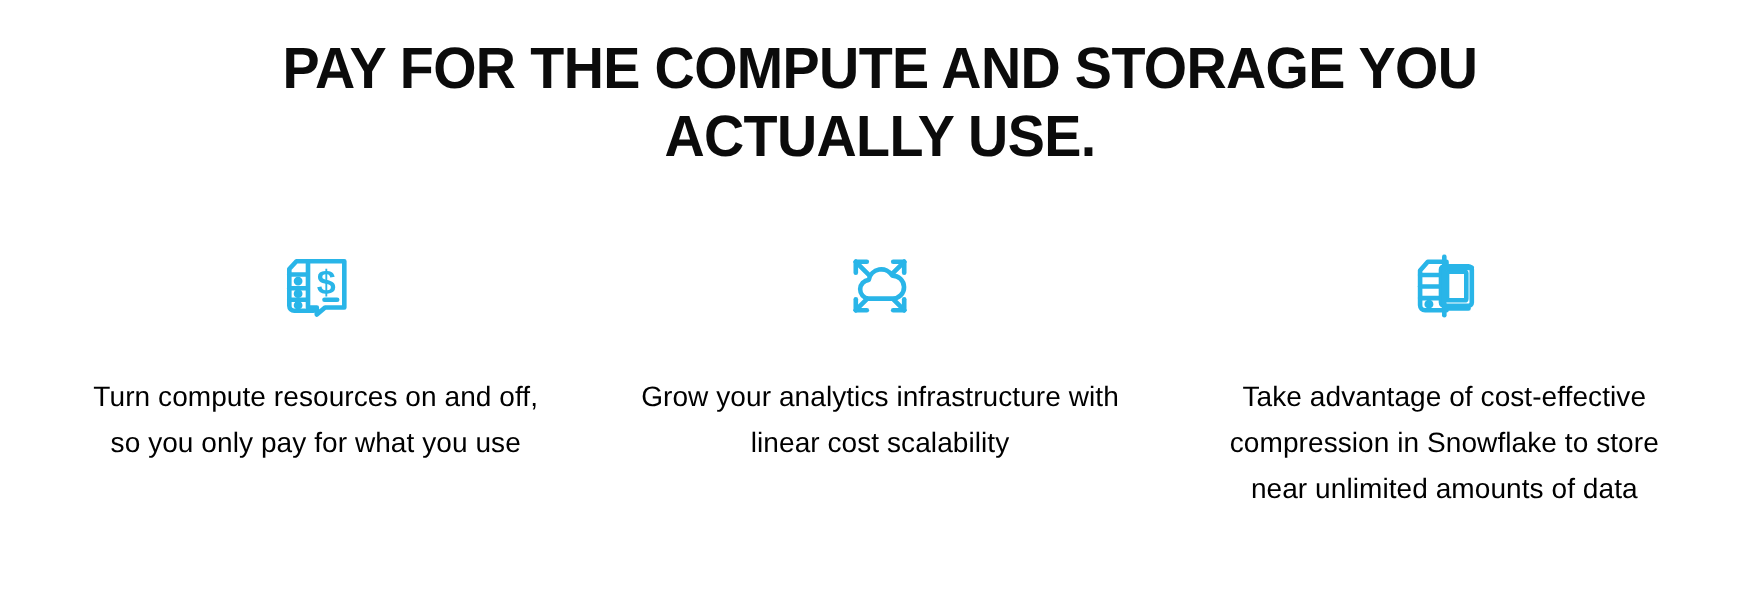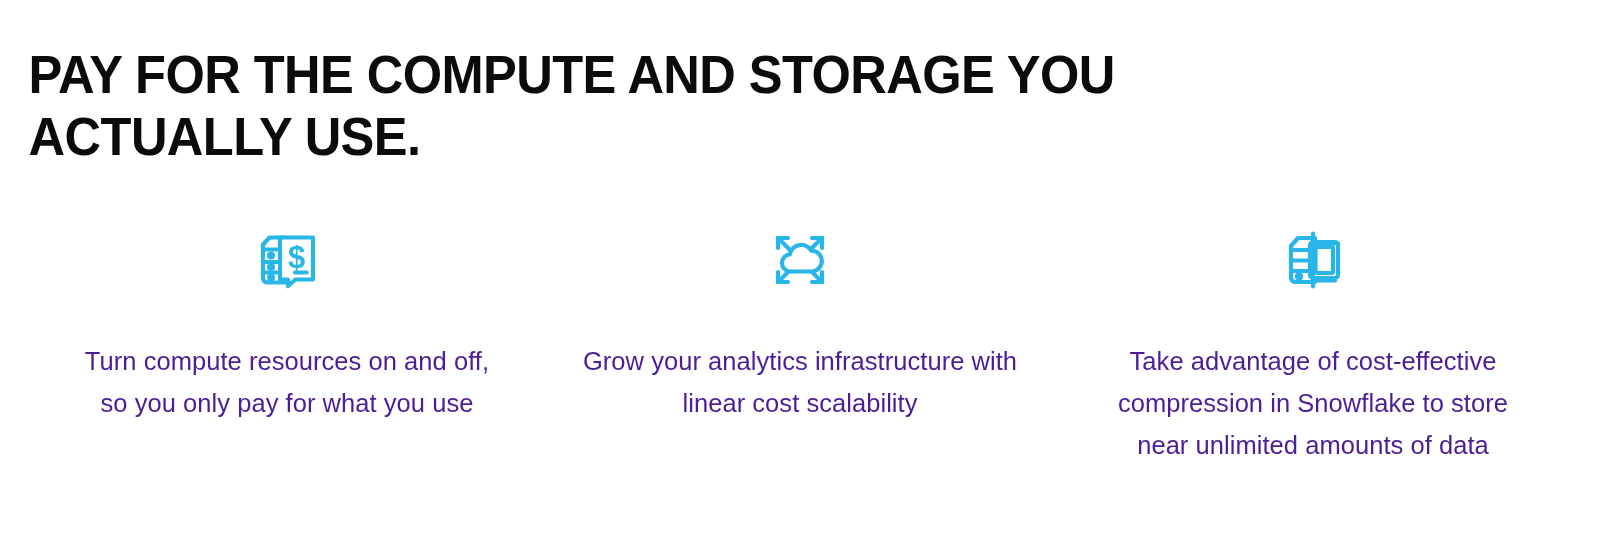--- a/index.html
+++ b/index.html
@@ -20,23 +20,23 @@
     width: 1600px;
     height: 558px;
     background: #ffffff;
     box-sizing: border-box;
   }
 
   
   .heading-wrap {
     position: absolute;
     left: 0;
-    top: 44px;
+    top: 32px;
     width: 1600px;
-    text-align: left;
+    text-align: center;
   }
   .heading {
     display: inline-block;
     max-width: 1270px;
     margin: 0;
     font-family: "Liberation Sans", sans-serif;
     font-weight: 700;
     font-size: 53px;
     line-height: 62px;
     letter-spacing: -0.6px;
@@ -79,21 +79,21 @@
     height: 72px;
   }
 
   .col-text {
     margin: 0;
     width: 420px;
     font-family: "Liberation Sans", sans-serif;
     font-weight: 400;
     font-size: 25.5px;
     line-height: 42px;
-    color: #4c1d95;
+    color: #000000;
     letter-spacing: 0.05px;
   }
   .column.c3 .col-text { width: 448px; }
 </style>
 </head>
 <body>
 
 <div class="page">
 
   <div class="heading-wrap">

